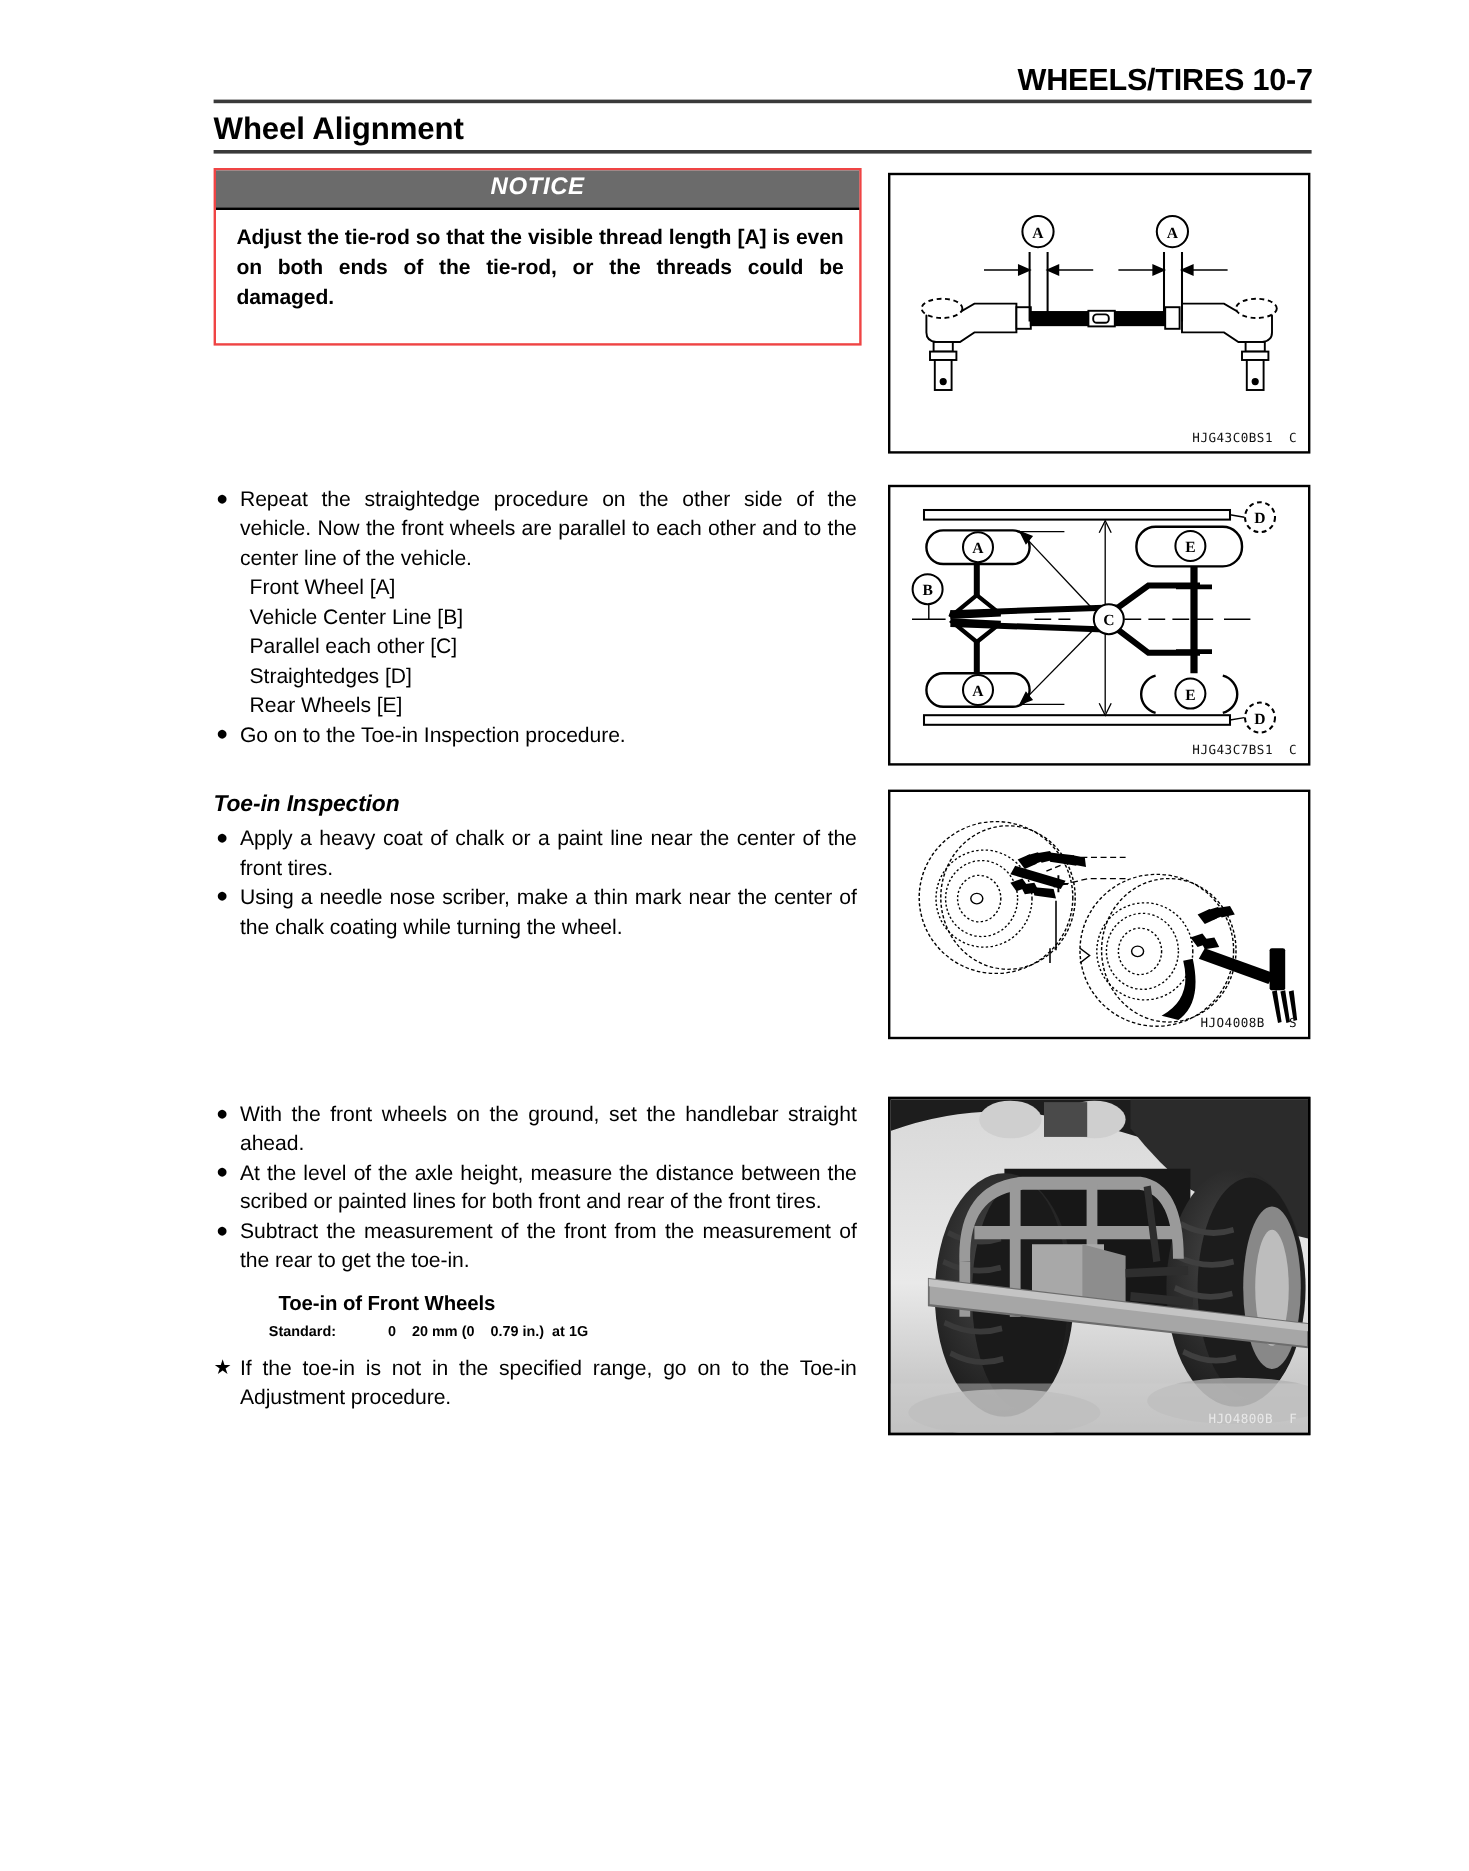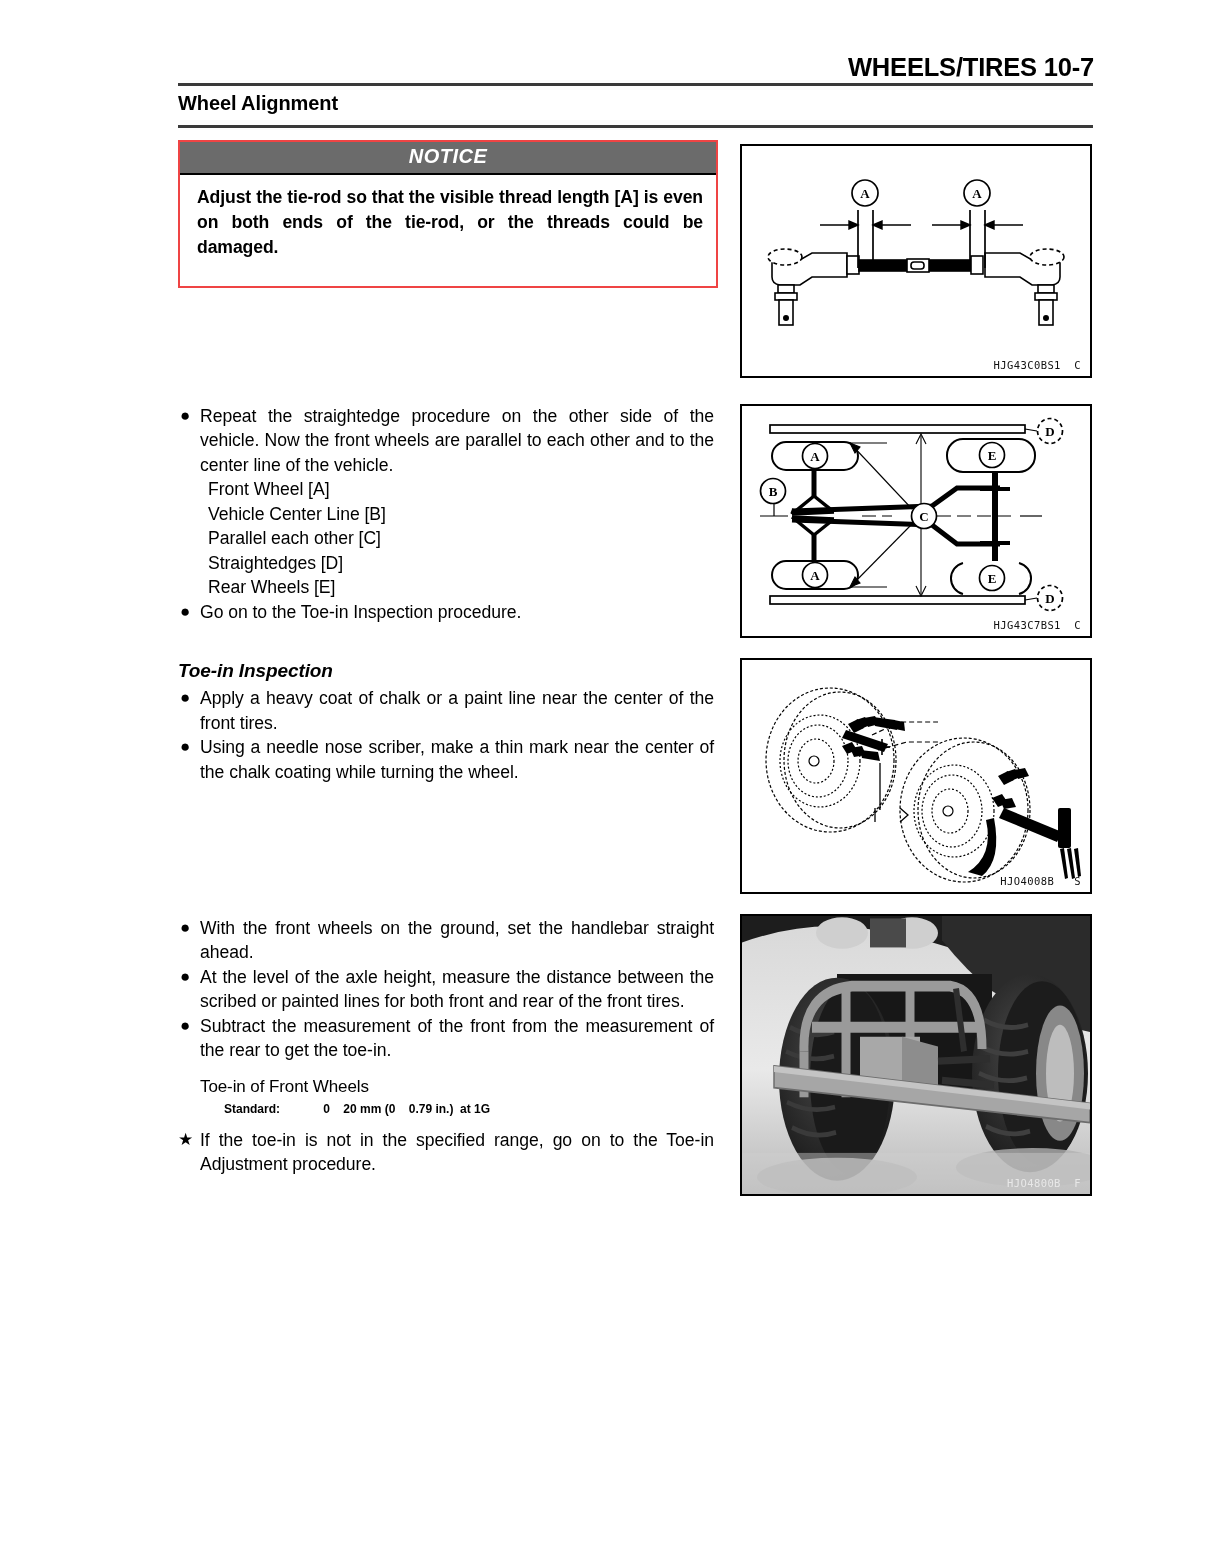--- a/index.html
+++ b/index.html
@@ -35,21 +35,21 @@
     height: 3px;
     background: #3a3a3a;
   }
   .rule.top { top: 83px; }
   .rule.bot { top: 125px; }
 
   .sec-title {
     position: absolute;
     left: 178px;
     top: 92px;
-    font-size: 20px;
+    font-size: 26px;
     font-weight: bold;
     letter-spacing: -0.1px;
   }
 
   
   .notice {
     position: absolute;
     left: 178px;
     top: 140px;
     width: 540px;
@@ -115,41 +115,41 @@
 
   .sub-head {
     font-size: 19px;
     font-weight: bold;
     font-style: italic;
     letter-spacing: -0.1px;
     margin: 0 0 2px 0;
   }
 
   .spec-wrap { margin: 12px 0 10px 0; padding-left: 22px; }
-  .spec-title { font-size: 17px; font-weight: normal; letter-spacing: -0.1px; }
+  .spec-title { font-size: 17px; font-weight: bold; letter-spacing: -0.1px; margin-left: 32px; }
   .spec-row {
     font-size: 12px;
     font-weight: bold;
     padding-left: 24px;
     margin-top: 3px;
     white-space: pre;
   }
 
   
   .fig {
     position: absolute;
     left: 740px;
     width: 352px;
     border: 2px solid #000;
     background: #ffffff;
     overflow: hidden;
   }
   .fig.f1 { top: 144px;  height: 234px; }
   .fig.f2 { top: 404px;  height: 234px; }
-  .fig.f3 { top: 658px;  height: 236px; }
+  .fig.f3 { top: 658px;  height: 208px; }
   .fig.f4 { top: 914px;  height: 282px; background:#2a2a2a; }
 
   .fig svg { display: block; width: 100%; height: 100%; }
 
   .fig-code {
     position: absolute;
     right: 9px;
     bottom: 5px;
     font-family: "DejaVu Sans Mono", monospace;
     font-size: 10.5px;

